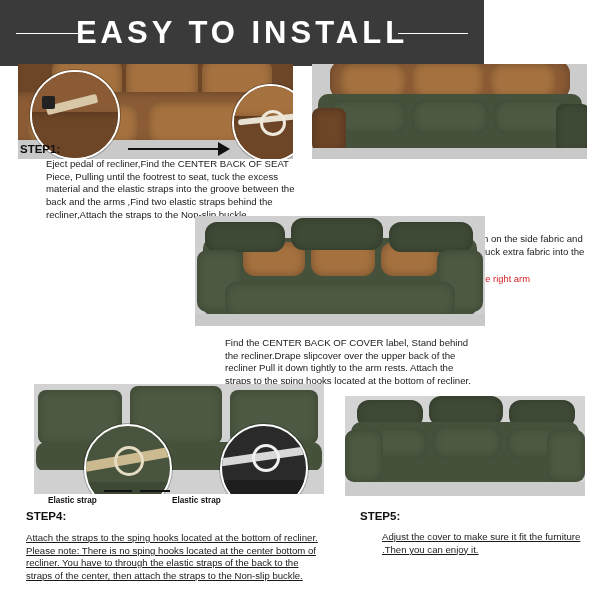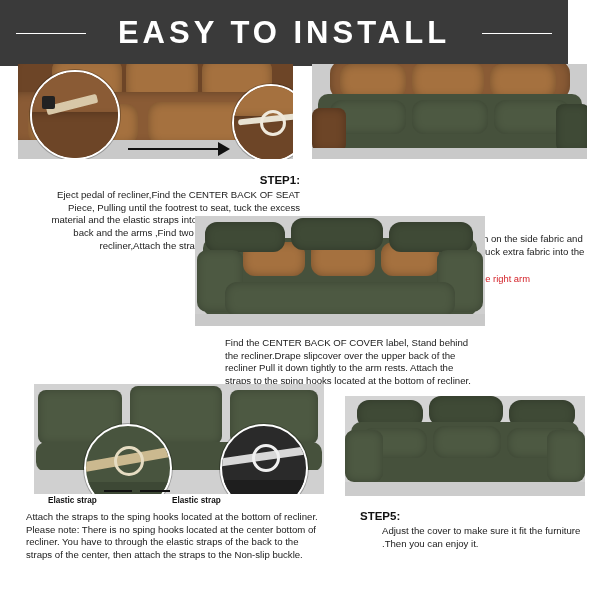--- a/index.html
+++ b/index.html
@@ -15,21 +15,21 @@
     width: 600px;
     height: 600px;
     background: #ffffff;
     overflow: hidden;
   }
 
   
   .banner {
     position: absolute;
     left: 0; top: 0;
-    width: 568px;
+    width: 484px;
     height: 66px;
     background: #3a3a3a;
     display: flex;
     align-items: center;
     justify-content: center;
   }
   .banner-rule {
     position: absolute;
     top: 50%;
     height: 1px;
@@ -154,21 +154,21 @@
         <div class="leather light" style="left:-10px; top:-12px; width:100px; height:44px;"></div>
         <div class="leather dark" style="left:-10px; top:30px; width:100px; height:56px;"></div>
         <div style="position:absolute; left:4px; top:30px; width:66px; height:6px; background:#e8e2d2; border-radius:3px; transform:rotate(-6deg);"></div>
         <div style="position:absolute; left:26px; top:24px; width:20px; height:20px; border:3px solid #efe9dc; border-radius:50%;"></div>
       </div>
 
       <div class="arrow-line" style="left:110px; top:84px; width:96px; height:2px;"></div>
       <div style="position:absolute; left:200px; top:78px; width:0; height:0; border-left:12px solid #111; border-top:7px solid transparent; border-bottom:7px solid transparent;"></div>
     </div>
 
-    <div style="position:absolute; left:20px; top:108px; width:280px;text-align:right;">
+    <div style="position:absolute; left:20px; top:77px; width:280px;">
       <div class="step-title">STEP1:</div>
       <div class="step-text" style="margin-top:3px; padding-left:26px;">Eject pedal of recliner,Find the CENTER BACK OF SEAT Piece, Pulling until the footrest to seat, tuck the excess material and the elastic straps into the groove between the back and the arms ,Find two elastic straps behind the recliner,Attach the straps to the Non-slip buckle</div>
     </div>
 
     <div class="photo" style="left:312px; top:-2px; width:275px; height:95px; background:#cccccc;">
 
       <div class="leather" style="left:18px; top:-4px; width:240px; height:40px; border-radius:14px;"></div>
       <div class="leather light" style="left:28px; top:0px; width:66px; height:34px;"></div>
       <div class="leather light" style="left:100px; top:-2px; width:72px; height:36px;"></div>
       <div class="leather light" style="left:178px; top:0px; width:66px; height:34px;"></div>
@@ -233,35 +233,36 @@
         <div style="position:absolute; left:0px; top:54px; width:96px; height:32px; background:#1e1e1e;"></div>
       </div>
     </div>
 
     <div style="position:absolute; left:48px; top:430px;" class="caption-small">Elastic strap</div>
     <div style="position:absolute; left:172px; top:430px;" class="caption-small">Elastic strap</div>
     <div class="arrow-line" style="left:104px; top:424px; width:28px; height:2px;"></div>
     <div class="arrow-line" style="left:140px; top:424px; width:30px; height:2px;"></div>
 
     <div style="position:absolute; left:26px; top:444px; width:300px;">
-      <div class="step-text" style="margin-top:1px;">Attach the straps to the sping hooks located at the bottom of recliner. Please note: There is no sping hooks located at the center bottom of recliner. You have to through the elastic straps of the back to the straps of the center, then attach the straps to the  Non-slip buckle.</div>
+      <div class="step-title">STEP4:</div>
+      <div class="step-text" style="margin-top:10px;text-decoration:underline;">Attach the straps to the sping hooks located at the bottom of recliner. Please note: There is no sping hooks located at the center bottom of recliner. You have to through the elastic straps of the back to the straps of the center, then attach the straps to the  Non-slip buckle.</div>
     </div>
 
     <div class="photo" style="left:345px; top:330px; width:240px; height:100px; background:#d4d4d4;">
       <div class="cushion dark" style="left:12px; top:4px; width:66px; height:28px;"></div>
       <div class="cushion dark" style="left:84px; top:0px; width:74px; height:30px;"></div>
       <div class="cushion dark" style="left:164px; top:4px; width:66px; height:28px;"></div>
       <div class="sofa-body" style="left:6px; top:26px; width:228px; height:62px;"></div>
       <div class="cushion" style="left:16px; top:32px; width:66px; height:30px;"></div>
       <div class="cushion" style="left:88px; top:30px; width:68px; height:32px;"></div>
       <div class="cushion" style="left:162px; top:32px; width:64px; height:30px;"></div>
       <div class="cushion" style="left:0px; top:34px; width:38px; height:52px; border-radius:9px;"></div>
       <div class="cushion" style="left:202px; top:34px; width:38px; height:52px; border-radius:9px;"></div>
       <div style="position:absolute; left:0; top:86px; width:240px; height:14px; background:#cccccc;"></div>
     </div>
 
     <div style="position:absolute; left:360px; top:444px; width:240px;">
       <div class="step-title">STEP5:</div>
-      <div class="step-text" style="margin-top:3px; padding-left:22px;">Adjust the cover to make sure it fit the furniture .Then you can enjoy it.</div>
+      <div class="step-text" style="margin-top:9px; padding-left:22px;text-decoration:underline;">Adjust the cover to make sure it fit the furniture .Then you can enjoy it.</div>
     </div>
 
   </div>
 </div>
 
 </body></html>

